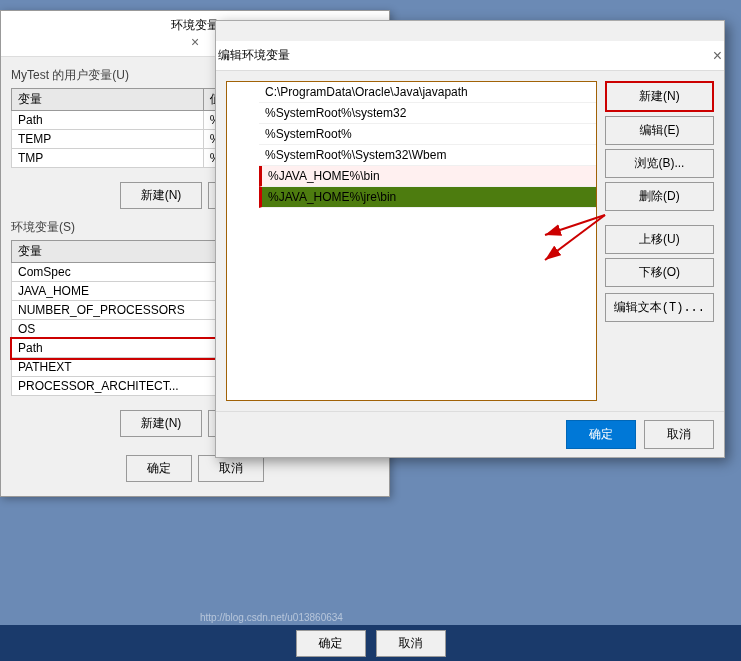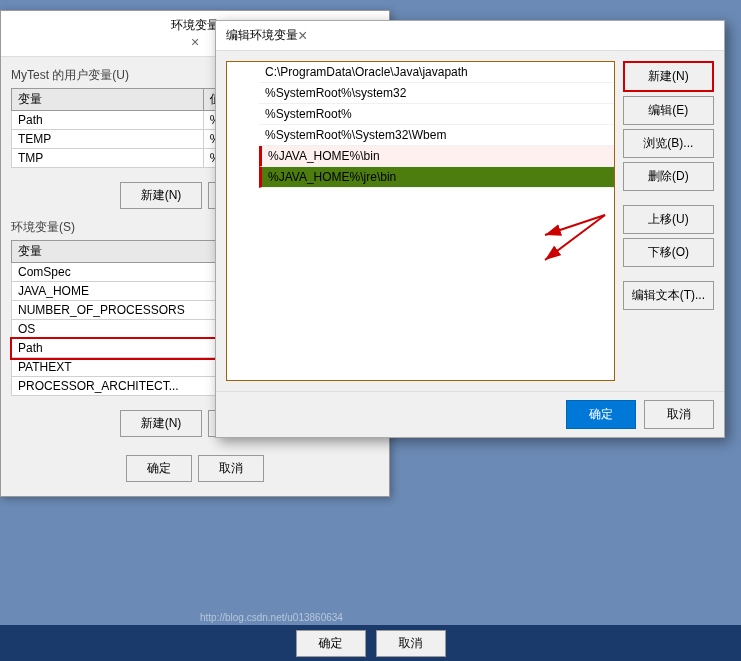--- a/index.html
+++ b/index.html
@@ -90,26 +90,27 @@
       position: absolute;
       top: 20px;
       left: 215px;
       width: 510px;
       background: #f0f0f0;
       border: 1px solid #aaa;
       box-shadow: 4px 4px 12px rgba(0,0,0,0.4);
     }
     .main-dialog .title-bar {
       background: #fff;
-      padding: 6px 10px;
+      padding: 6px 2px;
       font-size: 12px;
       display: flex;
       align-items: center;
-      justify-content: flex-start;
+      justify-content: space-between;
       border-bottom: 1px solid #ddd;
+      margin-top: 20px;
     }
     .main-dialog .title-bar .close-x {
       cursor: pointer;
       font-size: 16px;
       color: #666;
       line-height: 1;
     }
     .main-dialog .body {
       display: flex;
       padding: 10px;
@@ -153,21 +154,21 @@
       border: 1px solid #999;
       cursor: pointer;
       text-align: center;
       white-space: nowrap;
     }
     .side-btn.primary {
       border: 2px solid #cc0000;
       background: #f0f0f0;
     }
     .side-btn.gap-top { margin-top: 10px; }
-    .side-btn.gap-top2 { margin-top: 10px; }
+    .side-btn.gap-top2 { margin-top: 2px; font-family: Liberation Mono, monospace; }
 
     .main-dialog .footer {
       display: flex;
       justify-content: flex-end;
       gap: 8px;
       padding: 8px 10px;
       border-top: 1px solid #ddd;
     }
     .footer-btn {
       padding: 5px 22px;

